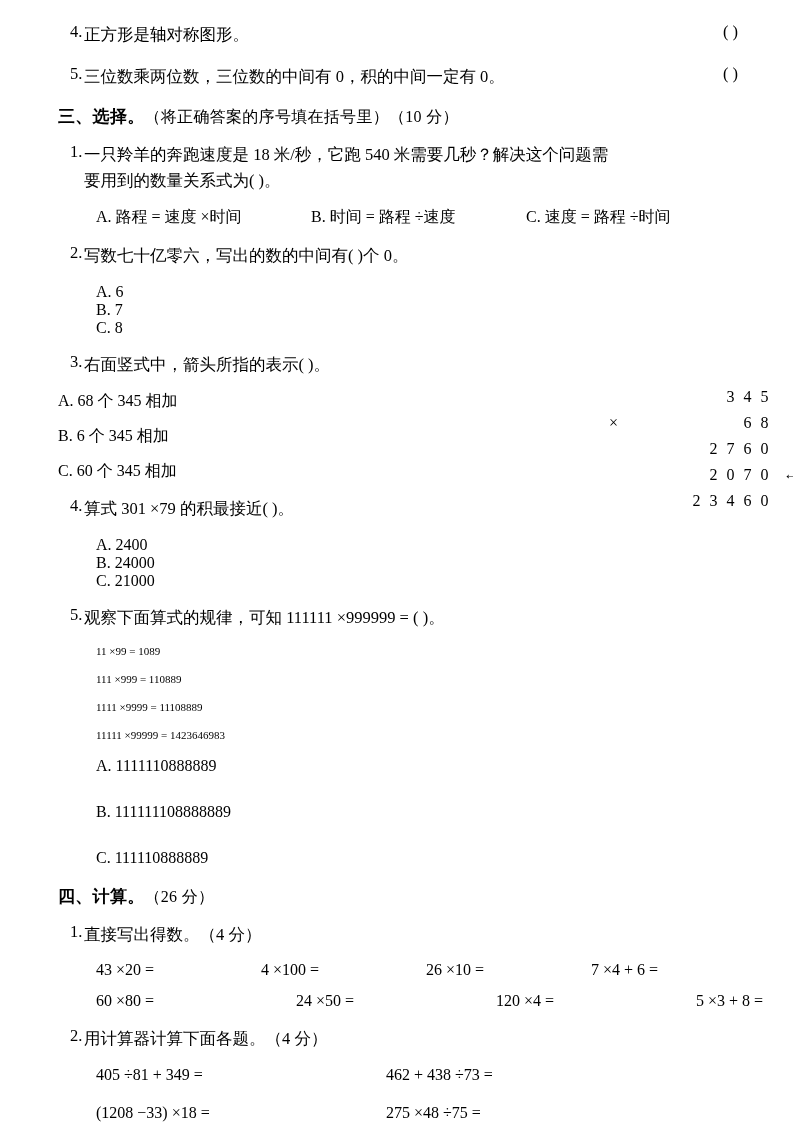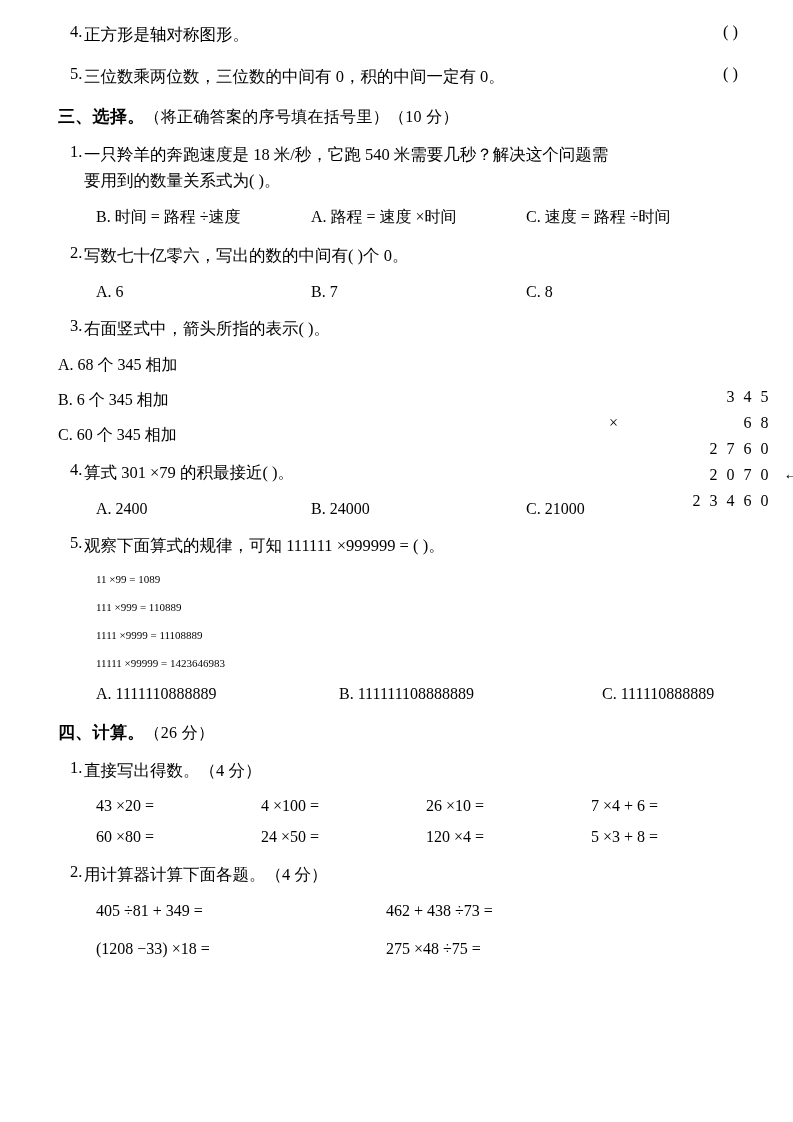--- a/index.html
+++ b/index.html
@@ -135,20 +135,21 @@
   }
   .grid2 > div {
     width: 290px;
     flex: 0 0 290px;
   }
   .mini-opts {
     display: flex;
     margin-left: 38px;
     margin-bottom: 15px;
     font-size: 16px;
+    flex-direction: column;
   }
   .mini-opts > div:nth-child(1) { width: 215px; }
   .mini-opts > div:nth-child(2) { width: 215px; }
   .bottom-fade {
     position: absolute;
     left: 0;
     bottom: 0;
     width: 793px;
     height: 18px;
   }
@@ -176,22 +177,22 @@
     </div>
 
     <div class="sub-q">
       <div class="num">1.</div>
       <div class="body-text">
         <div>一只羚羊的奔跑速度是 18 米/秒，它跑 540 米需要几秒？解决这个问题需</div>
         <div>要用到的数量关系式为(        )。</div>
       </div>
     </div>
     <div class="opt-row">
+      <div class="opt" style="width:215px">A. 路程 = 速度 ×时间</div>
       <div class="opt" style="width:215px">B. 时间 = 路程 ÷速度</div>
-      <div class="opt" style="width:215px">A. 路程 = 速度 ×时间</div>
       <div class="opt">C. 速度 = 路程 ÷时间</div>
     </div>
 
     <div class="sub-q">
       <div class="num">2.</div>
       <div class="body-text">写数七十亿零六，写出的数的中间有(        )个 0。</div>
     </div>
     <div class="mini-opts">
       <div>A. 6</div>
       <div>B. 7</div>
@@ -237,21 +238,21 @@
     <div class="sub-q">
       <div class="num">1.</div>
       <div class="body-text">直接写出得数。（4 分）</div>
     </div>
     <div class="grid4">
       <div>43 ×20 =</div>
       <div>4 ×100 =</div>
       <div>26 ×10 =</div>
       <div>7 ×4 + 6 =</div>
     </div>
-    <div class="grid4" style="margin-bottom:16px;">
+    <div class="grid4" style="margin-bottom:16px;gap:35px;">
       <div>60 ×80 =</div>
       <div>24 ×50 =</div>
       <div>120 ×4 =</div>
       <div>5 ×3 + 8 =</div>
     </div>
 
     <div class="sub-q">
       <div class="num">2.</div>
       <div class="body-text">用计算器计算下面各题。（4 分）</div>
     </div>

